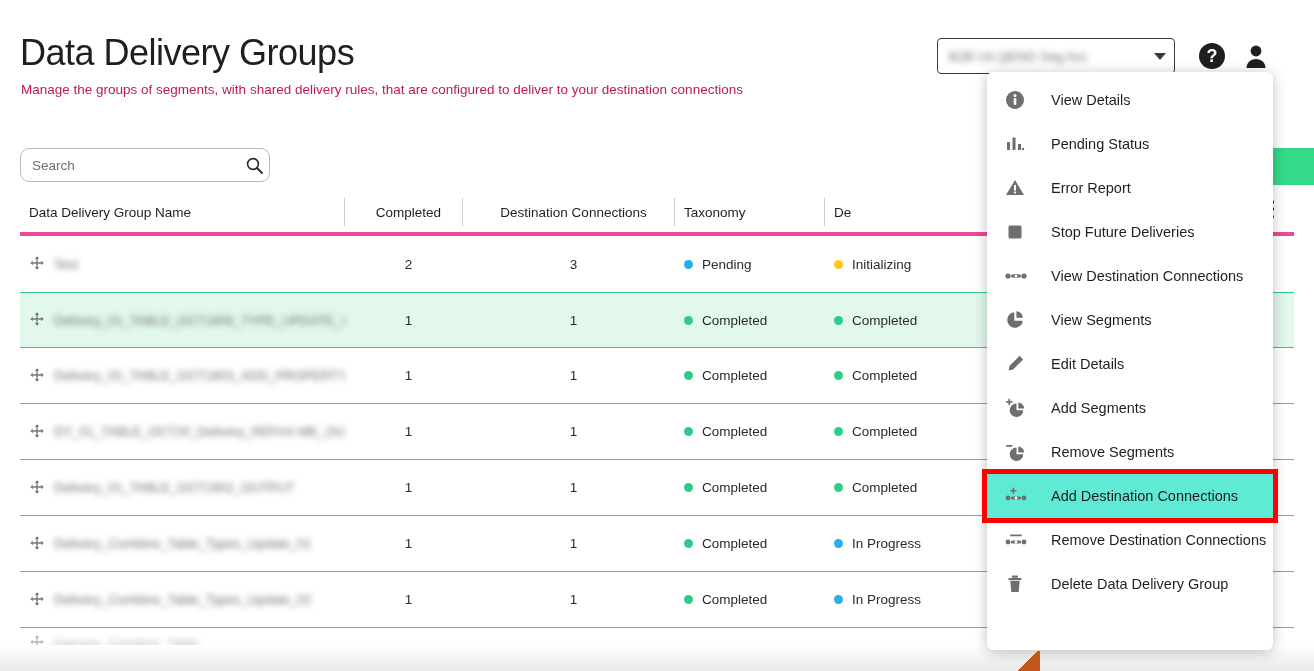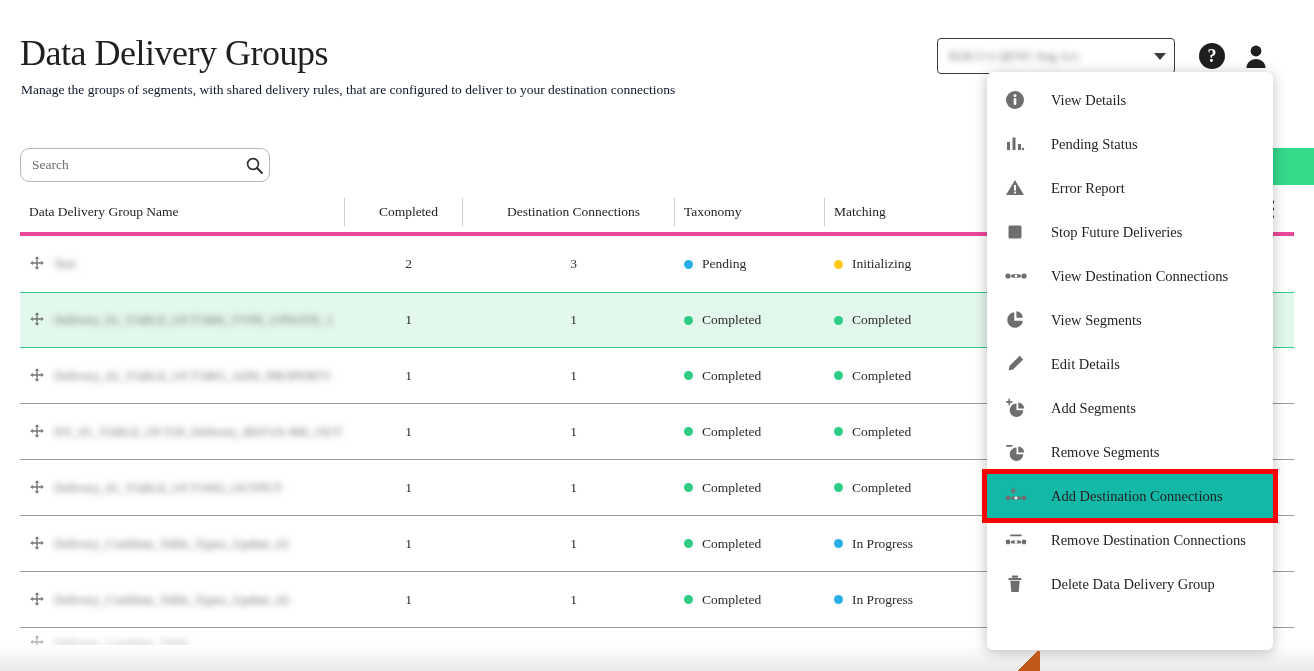--- a/index.html
+++ b/index.html
@@ -3,31 +3,31 @@
 <meta charset="utf-8">
 <style>
   * { box-sizing: border-box; margin: 0; padding: 0; }
   html, body {
     width: 1314px; height: 671px;
     background: #ffffff;
     font-family: "Liberation Sans", sans-serif;
     color: #2b2b2b;
     overflow: hidden;
   }
-  .page { position: relative; width: 1040px; height: 671px; background:#fff;font-family:Liberation Serif, serif; }
+  .page { position: relative; width: 1040px; height: 671px; background:#fff; }
 
   
   .page-title {
     position: absolute; left: 20px; top: 32px;
     font-size: 36px; font-weight: 400; letter-spacing: -0.5px;
     color: #1f1f1f; line-height: 42px;
   }
   .page-subtitle {
     position: absolute; left: 21px; top: 81px;
-    font-size: 13.5px; color: #0f172a; line-height: 17px;
+    font-size: 13.5px; color: #be185d; line-height: 17px;
   }
 
   
   .acct-select {
     position: absolute; left: 937px; top: 38px;
     width: 238px; height: 36px;
     border: 1px solid #3b3b3b; border-radius: 4px;
     background: #fff; display: flex; align-items: center;
   }
   .acct-value {
@@ -140,21 +140,21 @@
   }
   .menu-item .mi-icon {
     width: 34px; height: 24px; display: flex; align-items: center; justify-content: flex-start;
     flex: none;
   }
   .menu-item .mi-label {
     font-size: 14.5px; color: #1f1f1f; margin-left: 12px; white-space: nowrap;
   }
   .menu-item.highlight {
     outline: 5px solid #FF0000;
-    background: #14b8a6;
+    background: #5eead4;
     box-shadow: 0 1px 3px rgba(0,0,0,.35);
     z-index: 2;
   }
 
   
   .corner-artifact {
     position: absolute; right: 0; bottom: 0;
     width: 26px; height: 20px;
     background: linear-gradient(135deg, transparent 52%, #C1571A 52%);
     z-index: 60;
@@ -205,21 +205,20 @@
       <i></i>
       <i></i>
     </div>
 
   <div class="table">
     <div class="thead">
       <div class="th c-name">Data Delivery Group Name</div>
       <div class="th c-seg">Completed</div>
       <div class="th c-dest">Destination Connections</div>
       <div class="th c-tax">Taxonomy</div>
-      <div class="th c-match">Matching</div>
       <div class="th c-del">De</div>
     </div>
     <div id="tbody">
         <div class="trow first">
           <div class="cell c-name" style="padding-left:0">
             <span class="row-icon">
               <svg width="18" height="18" viewBox="0 0 18 18">
                 <path d="M9 1.2l2.3 2.6H9.7v3.5h3.5V5.7L15.8 8l-2.6 2.3V8.7H9.7v3.5h1.6L9 14.8 6.7 12.2h1.6V8.7H4.8v1.6L2.2 8l2.6-2.3v1.6h3.5V3.8H6.7z" fill="#787878"></path>
               </svg>
             </span>

